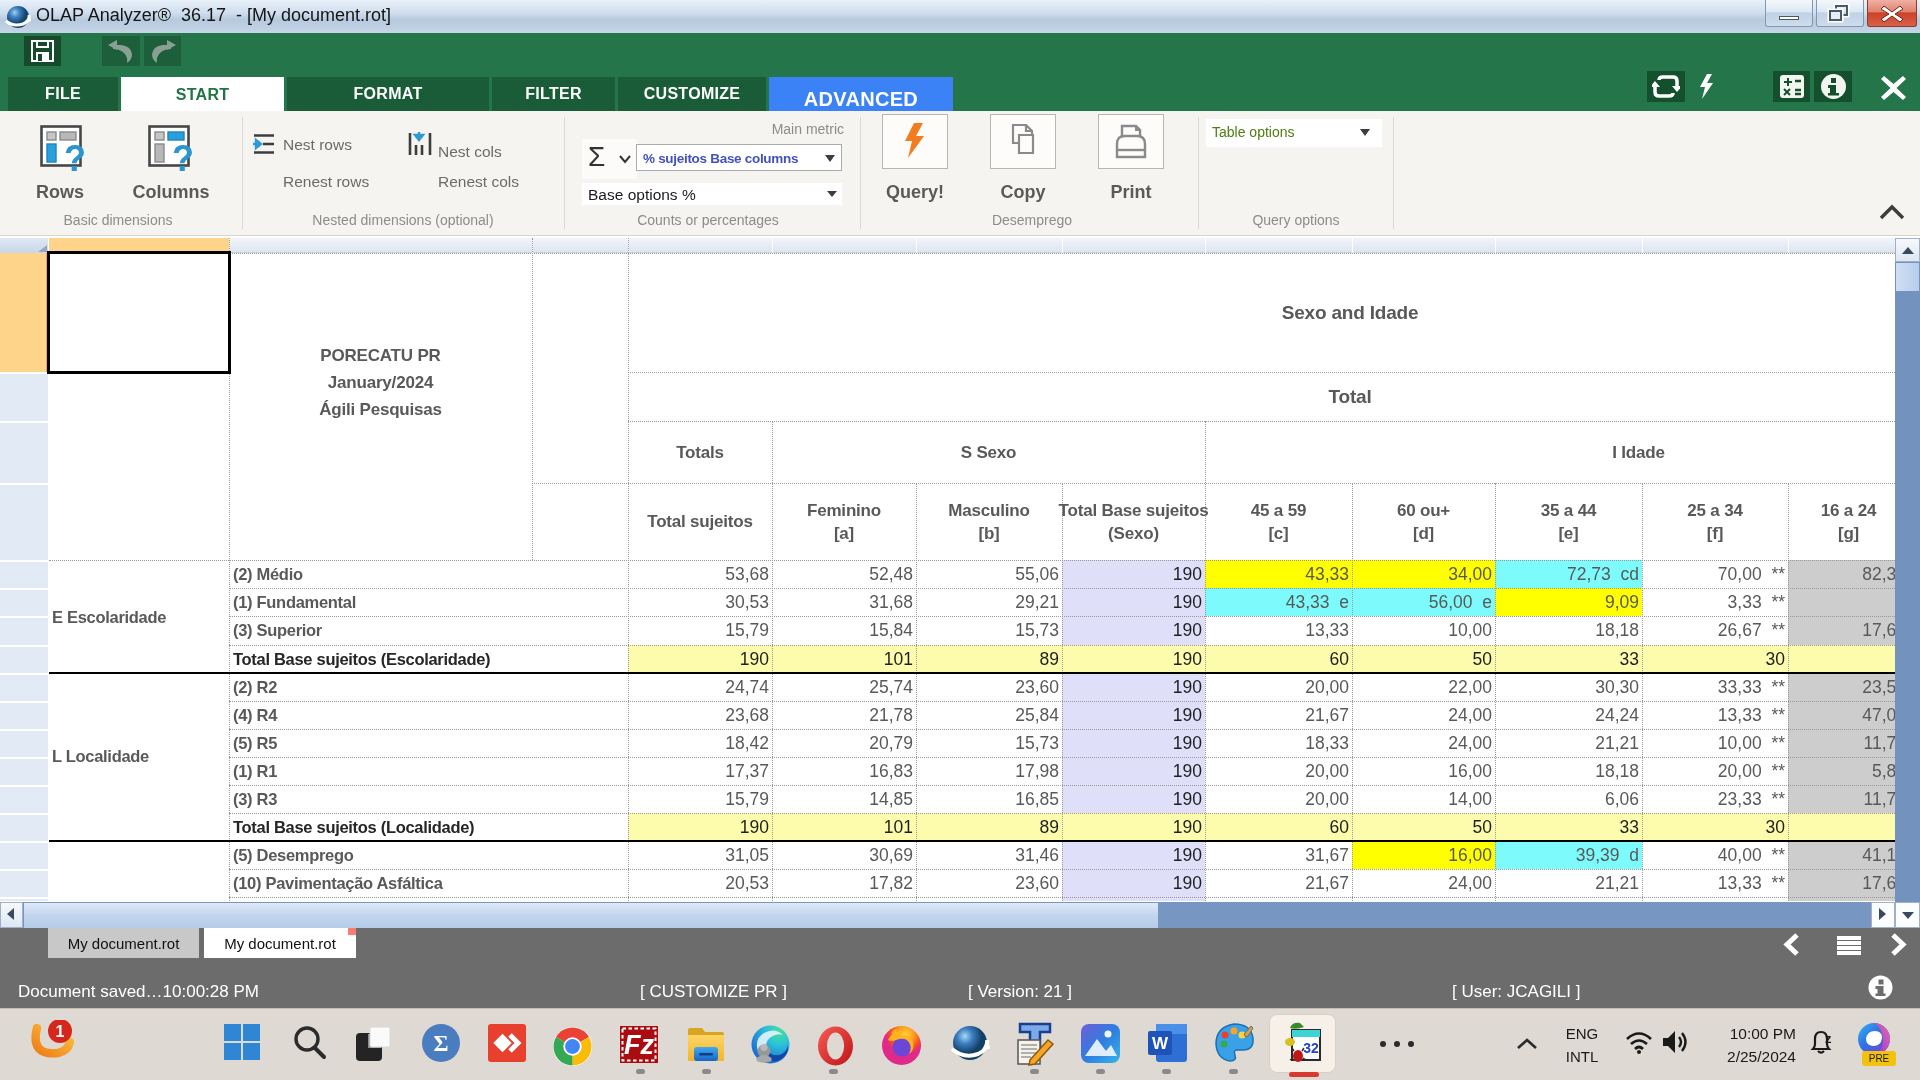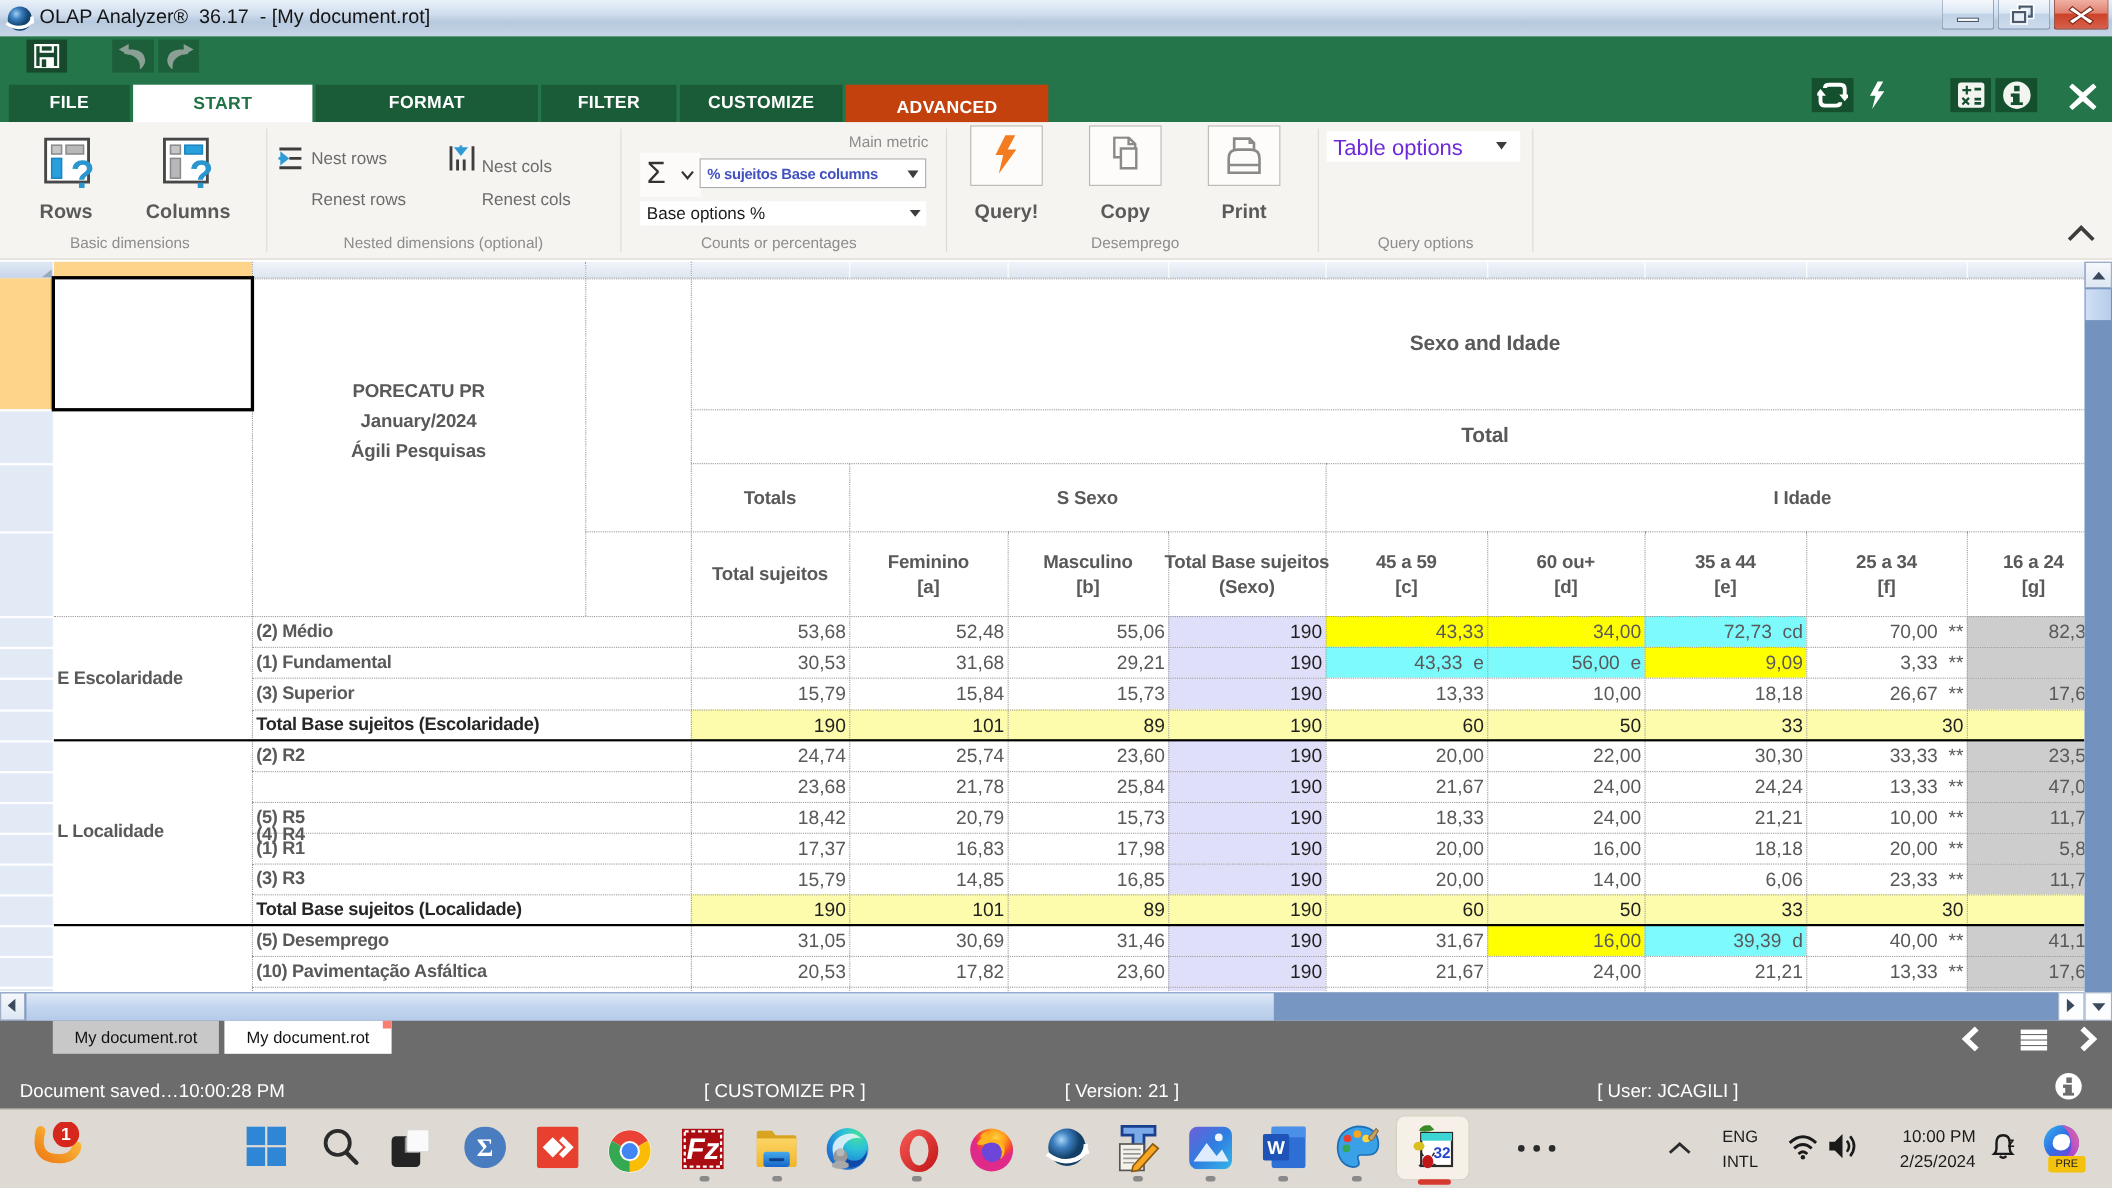--- a/index.html
+++ b/index.html
@@ -55,21 +55,21 @@
 <div class="a" style="left:144px;top:36px;width:37px;height:30px;background:#1d5f3a"></div>
 <svg class="a" style="left:149px;top:40px" width="28" height="23" viewBox="0 0 28 23">
     <path d="M18 0 L18 10 L27 5 Z" fill="#8aa094"></path>
     <path d="M22 5 L14 5 Q4 6 3 14 Q3 20 8 23 Q7 17 11 13 Q15 9 22 9 Z" fill="#8aa094"></path>
   </svg>
 <div class="a" style="left:8px;top:77px;width:110px;height:34px;background:#1a5c38;color:#fff;font-weight:bold;font-size:16px;letter-spacing:0.3px;display:flex;align-items:center;justify-content:center">FILE</div>
 <div class="a" style="left:121px;top:77px;width:163px;height:36px;background:#fff;color:#217346;font-weight:bold;font-size:16px;letter-spacing:0.3px;display:flex;align-items:center;justify-content:center">START</div>
 <div class="a" style="left:287px;top:77px;width:202px;height:34px;background:#1a5c38;color:#fff;font-weight:bold;font-size:16px;letter-spacing:0.3px;display:flex;align-items:center;justify-content:center">FORMAT</div>
 <div class="a" style="left:492px;top:77px;width:123px;height:34px;background:#1a5c38;color:#fff;font-weight:bold;font-size:16px;letter-spacing:0.3px;display:flex;align-items:center;justify-content:center">FILTER</div>
 <div class="a" style="left:618px;top:77px;width:148px;height:34px;background:#1a5c38;color:#fff;font-weight:bold;font-size:16px;letter-spacing:0.3px;display:flex;align-items:center;justify-content:center">CUSTOMIZE</div>
-<div class="a" style="left:769px;top:77px;width:184px;height:44px;background:#c2410c;color:#fff;font-weight:bold;font-size:16px;letter-spacing:0.3px;display:flex;align-items:center;justify-content:center">ADVANCED</div>
+<div class="a" style="left:769px;top:77px;width:184px;height:44px;background:#3b82f6;color:#fff;font-weight:bold;font-size:20px;letter-spacing:0.3px;display:flex;align-items:center;justify-content:center">ADVANCED</div>
 <div class="a" style="left:1647px;top:71px;width:38px;height:31px;background:#15502e"></div>
 <svg class="a" style="left:1652px;top:74px" width="28" height="25" viewBox="0 0 28 25">
 <path d="M7 6 Q7 3 11 3 L21 3 Q25 3 25 7 L25 13" fill="none" stroke="#fff" stroke-width="3.5"></path>
 <path d="M25 18 l-5 -6 l10 0 z" fill="#fff"></path>
 <path d="M21 19 Q21 22 17 22 L7 22 Q3 22 3 18 L3 12" fill="none" stroke="#fff" stroke-width="3.5"></path>
 <path d="M3 7 l5 6 l-10 0 z" fill="#fff"></path>
   </svg>
 <svg class="a" style="left:1697px;top:73px" width="20" height="27" viewBox="0 0 20 27">
     <path d="M10 1 L3 14 L8 14 L5 26 L16 10 L10 10 L15 1 Z" fill="#fff"></path>
   </svg>
@@ -156,21 +156,21 @@
 <div class="a" style="left:1098px;top:114px;width:66px;height:55px;background:#fdfcfa;border:1px solid #bab6af"></div>
 <svg class="a" style="left:1112px;top:124px" width="38" height="36" viewBox="0 0 38 36">
 <path d="M10 12 V2 h14 l4 4 v6" fill="none" stroke="#8a8a8a" stroke-width="2.4"></path>
 <path d="M24 2 v4 h4" fill="none" stroke="#8a8a8a" stroke-width="2"></path>
 <path d="M5 20 q0 -8 8 -8 h12 q8 0 8 8 v13 h-28 z" fill="none" stroke="#8a8a8a" stroke-width="2.4"></path>
 <path d="M5 26 h28" stroke="#8a8a8a" stroke-width="2.4"></path>
   </svg>
 <div class="rlbl" style="left:1081px;top:182px;width:100px">Print</div>
 <div class="gl" style="left:932px;top:212px;width:200px">Desemprego</div>
 <div class="a" style="left:1206px;top:119px;width:176px;height:28px;background:#fff"></div>
-<div class="a" style="left:1212px;top:124px;font-size:20px;color:#6d28d9">Table options</div>
+<div class="a" style="left:1212px;top:124px;font-size:14px;color:#4d7c0f">Table options</div>
 <div class="a" style="left:1360px;top:129px;width:0;height:0;border-left:5.5px solid transparent;border-right:5.5px solid transparent;border-top:7.5px solid #3d3d3d"></div>
 <div class="gl" style="left:1196px;top:212px;width:200px">Query options</div>
 <svg class="a" style="left:1879px;top:203px" width="26" height="17" viewBox="0 0 26 17">
     <path d="M2 15 L13 4 L24 15" fill="none" stroke="#3d3d3d" stroke-width="3.4"></path>
   </svg>
 <div class="a" style="left:0;top:238px;width:1895px;height:15px;background:linear-gradient(#f1f4fa,#dee6f1);border-bottom:1px solid #c6d0de"></div>
 <div class="a" style="left:0;top:238px;width:49px;height:15px;background:linear-gradient(#dfe8f4,#c8d6ea);border-right:1px solid #fff"></div>
 <div class="a" style="left:38px;top:245px;width:0;height:0;border-left:9px solid transparent;border-bottom:7px solid #9aa8bc"></div>
 <div class="a" style="left:49px;top:238px;width:180px;height:15px;background:#fed38a;border-bottom:2px solid #e4a94e"></div>
 <div class="a" style="left:229px;top:238px;width:1px;height:15px;background:#fff"></div>
@@ -321,21 +321,21 @@
 <div class="lbl" style="left:233px;top:437px;width:390px;">(2) R2</div>
 <div class="v" style="left:628px;top:437px;width:141px">24,74</div>
 <div class="v" style="left:772px;top:437px;width:141px">25,74</div>
 <div class="v" style="left:916px;top:437px;width:143px">23,60</div>
 <div class="v vb" style="left:1062px;top:437px;width:140px">190</div>
 <div class="v" style="left:1205px;top:437px;width:144px">20,00</div>
 <div class="v" style="left:1352px;top:437px;width:140px">22,00</div>
 <div class="v" style="left:1495px;top:437px;width:144px">30,30</div>
 <div class="v" style="left:1642px;top:437px;width:143px">33,33&nbsp;&nbsp;**</div>
 <div class="v" style="left:1788px;top:437px;width:118px">23,53</div>
-<div class="lbl" style="left:233px;top:465px;width:390px;margin-top:44px;">(4) R4</div>
+<div class="lbl" style="left:233px;top:465px;width:390px;">(4) R4</div>
 <div class="v" style="left:628px;top:465px;width:141px">23,68</div>
 <div class="v" style="left:772px;top:465px;width:141px">21,78</div>
 <div class="v" style="left:916px;top:465px;width:143px">25,84</div>
 <div class="v vb" style="left:1062px;top:465px;width:140px">190</div>
 <div class="v" style="left:1205px;top:465px;width:144px">21,67</div>
 <div class="v" style="left:1352px;top:465px;width:140px">24,00</div>
 <div class="v" style="left:1495px;top:465px;width:144px">24,24</div>
 <div class="v" style="left:1642px;top:465px;width:143px">13,33&nbsp;&nbsp;**</div>
 <div class="v" style="left:1788px;top:465px;width:118px">47,06</div>
 <div class="lbl" style="left:233px;top:493px;width:390px;">(5) R5</div>

